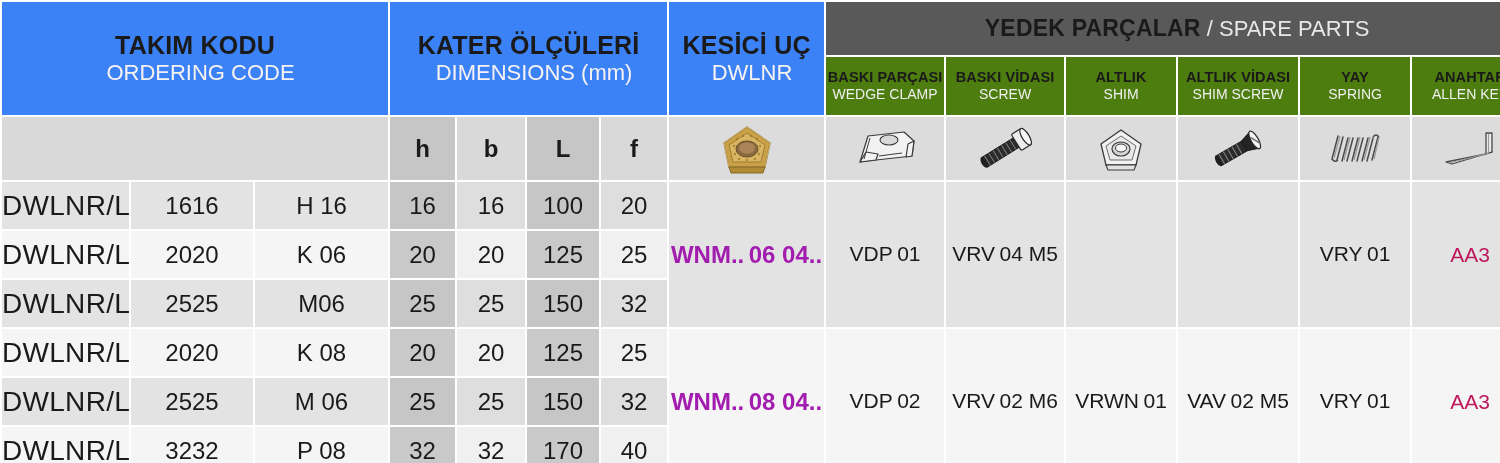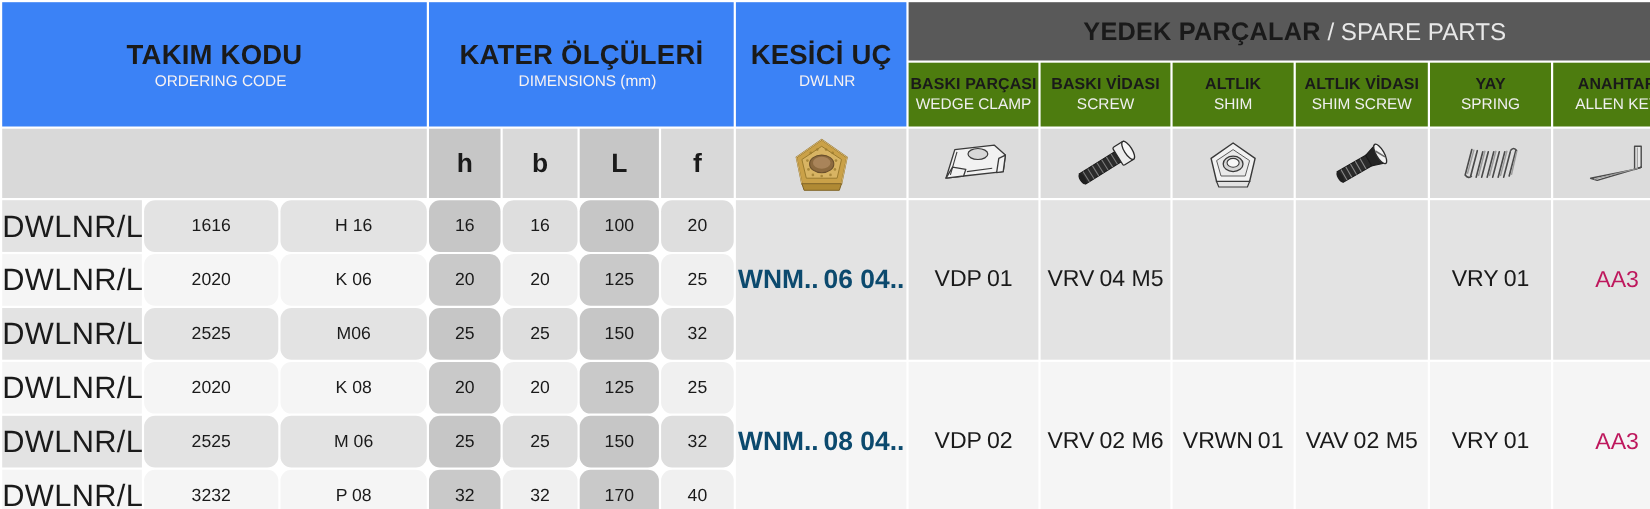--- a/index.html
+++ b/index.html
@@ -38,21 +38,21 @@
   .hdr-red .tr {
     display: block;
     font-size: 25px;
     font-weight: bold;
     letter-spacing: .2px;
     line-height: 1.16;
     white-space: nowrap;
   }
   .hdr-red .en {
     display: block;
-    font-size: 14px;
+    font-size: 22px;
     font-weight: normal;
     line-height: 1.16;
     white-space: nowrap;
     color: #f7f2f2;
     padding-left: 11px;
   }
 
   
   .hdr-dark {
     background: #595959;
@@ -102,31 +102,31 @@
   .icon-cell { background: #dcdcdc; }
 
   
   .row-odd  { background: #e3e3e3; }
   .row-even { background: #f5f5f5; }
   .dim-odd-a  { background: #c6c6c6; }
   .dim-odd-b  { background: #dedede; }
   .dim-even-a { background: #c9c9c9; }
   .dim-even-b { background: #f0f0f0; }
 
-  .cell-txt { font-size: 16px; color: #1a1a1a; white-space: nowrap; border-radius: 10px; }
+  .cell-txt { font-size: 24px; color: #1a1a1a; white-space: nowrap; }
   .code-txt { font-size: 28px; color: #1a1a1a; letter-spacing: .3px; }
 
   .grp-1 { background: #e3e3e3; }
   .grp-2 { background: #f5f5f5; }
 
   .insert-name {
     font-size: 24px;
     font-weight: bold;
     line-height: 1.3;
-    color: #0c4a6e;
+    color: #a21caf;
     white-space: nowrap;
   }
   .part-name {
     font-size: 21px;
     line-height: 1.35;
     color: #1a1a1a;
     white-space: nowrap;
   }
   .single-line { font-size: 21px; color: #be185d; }
 

